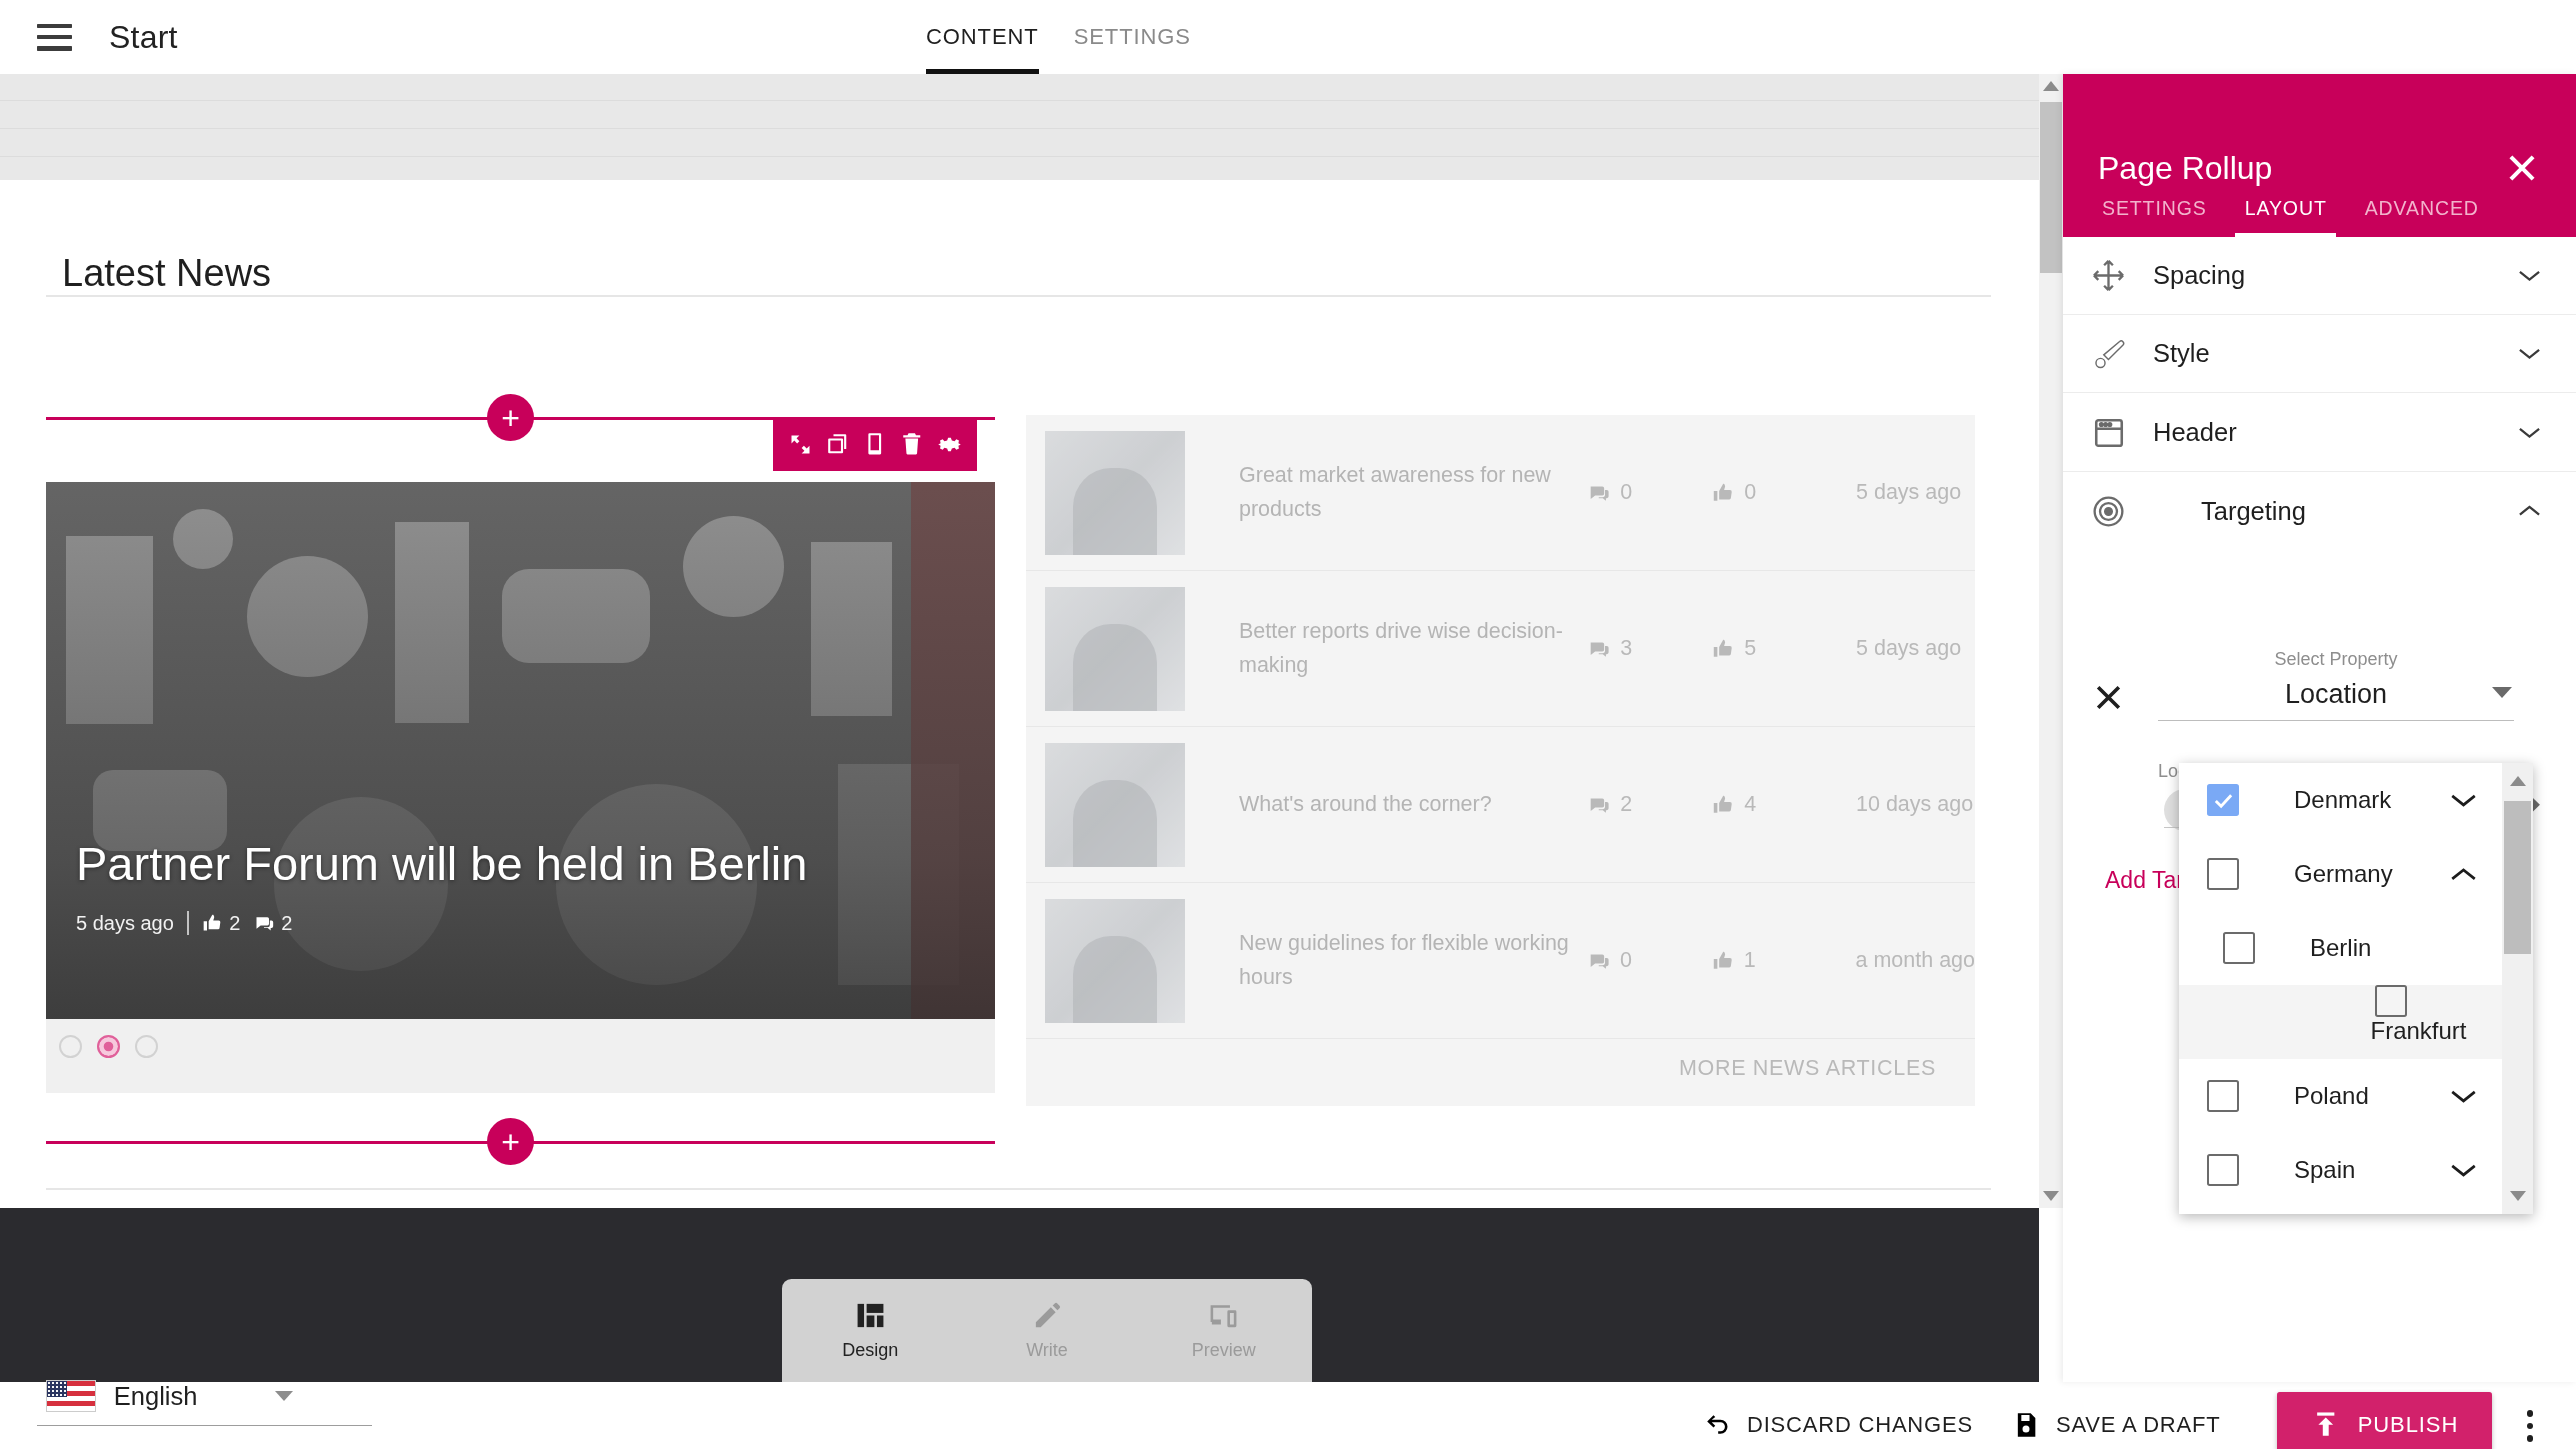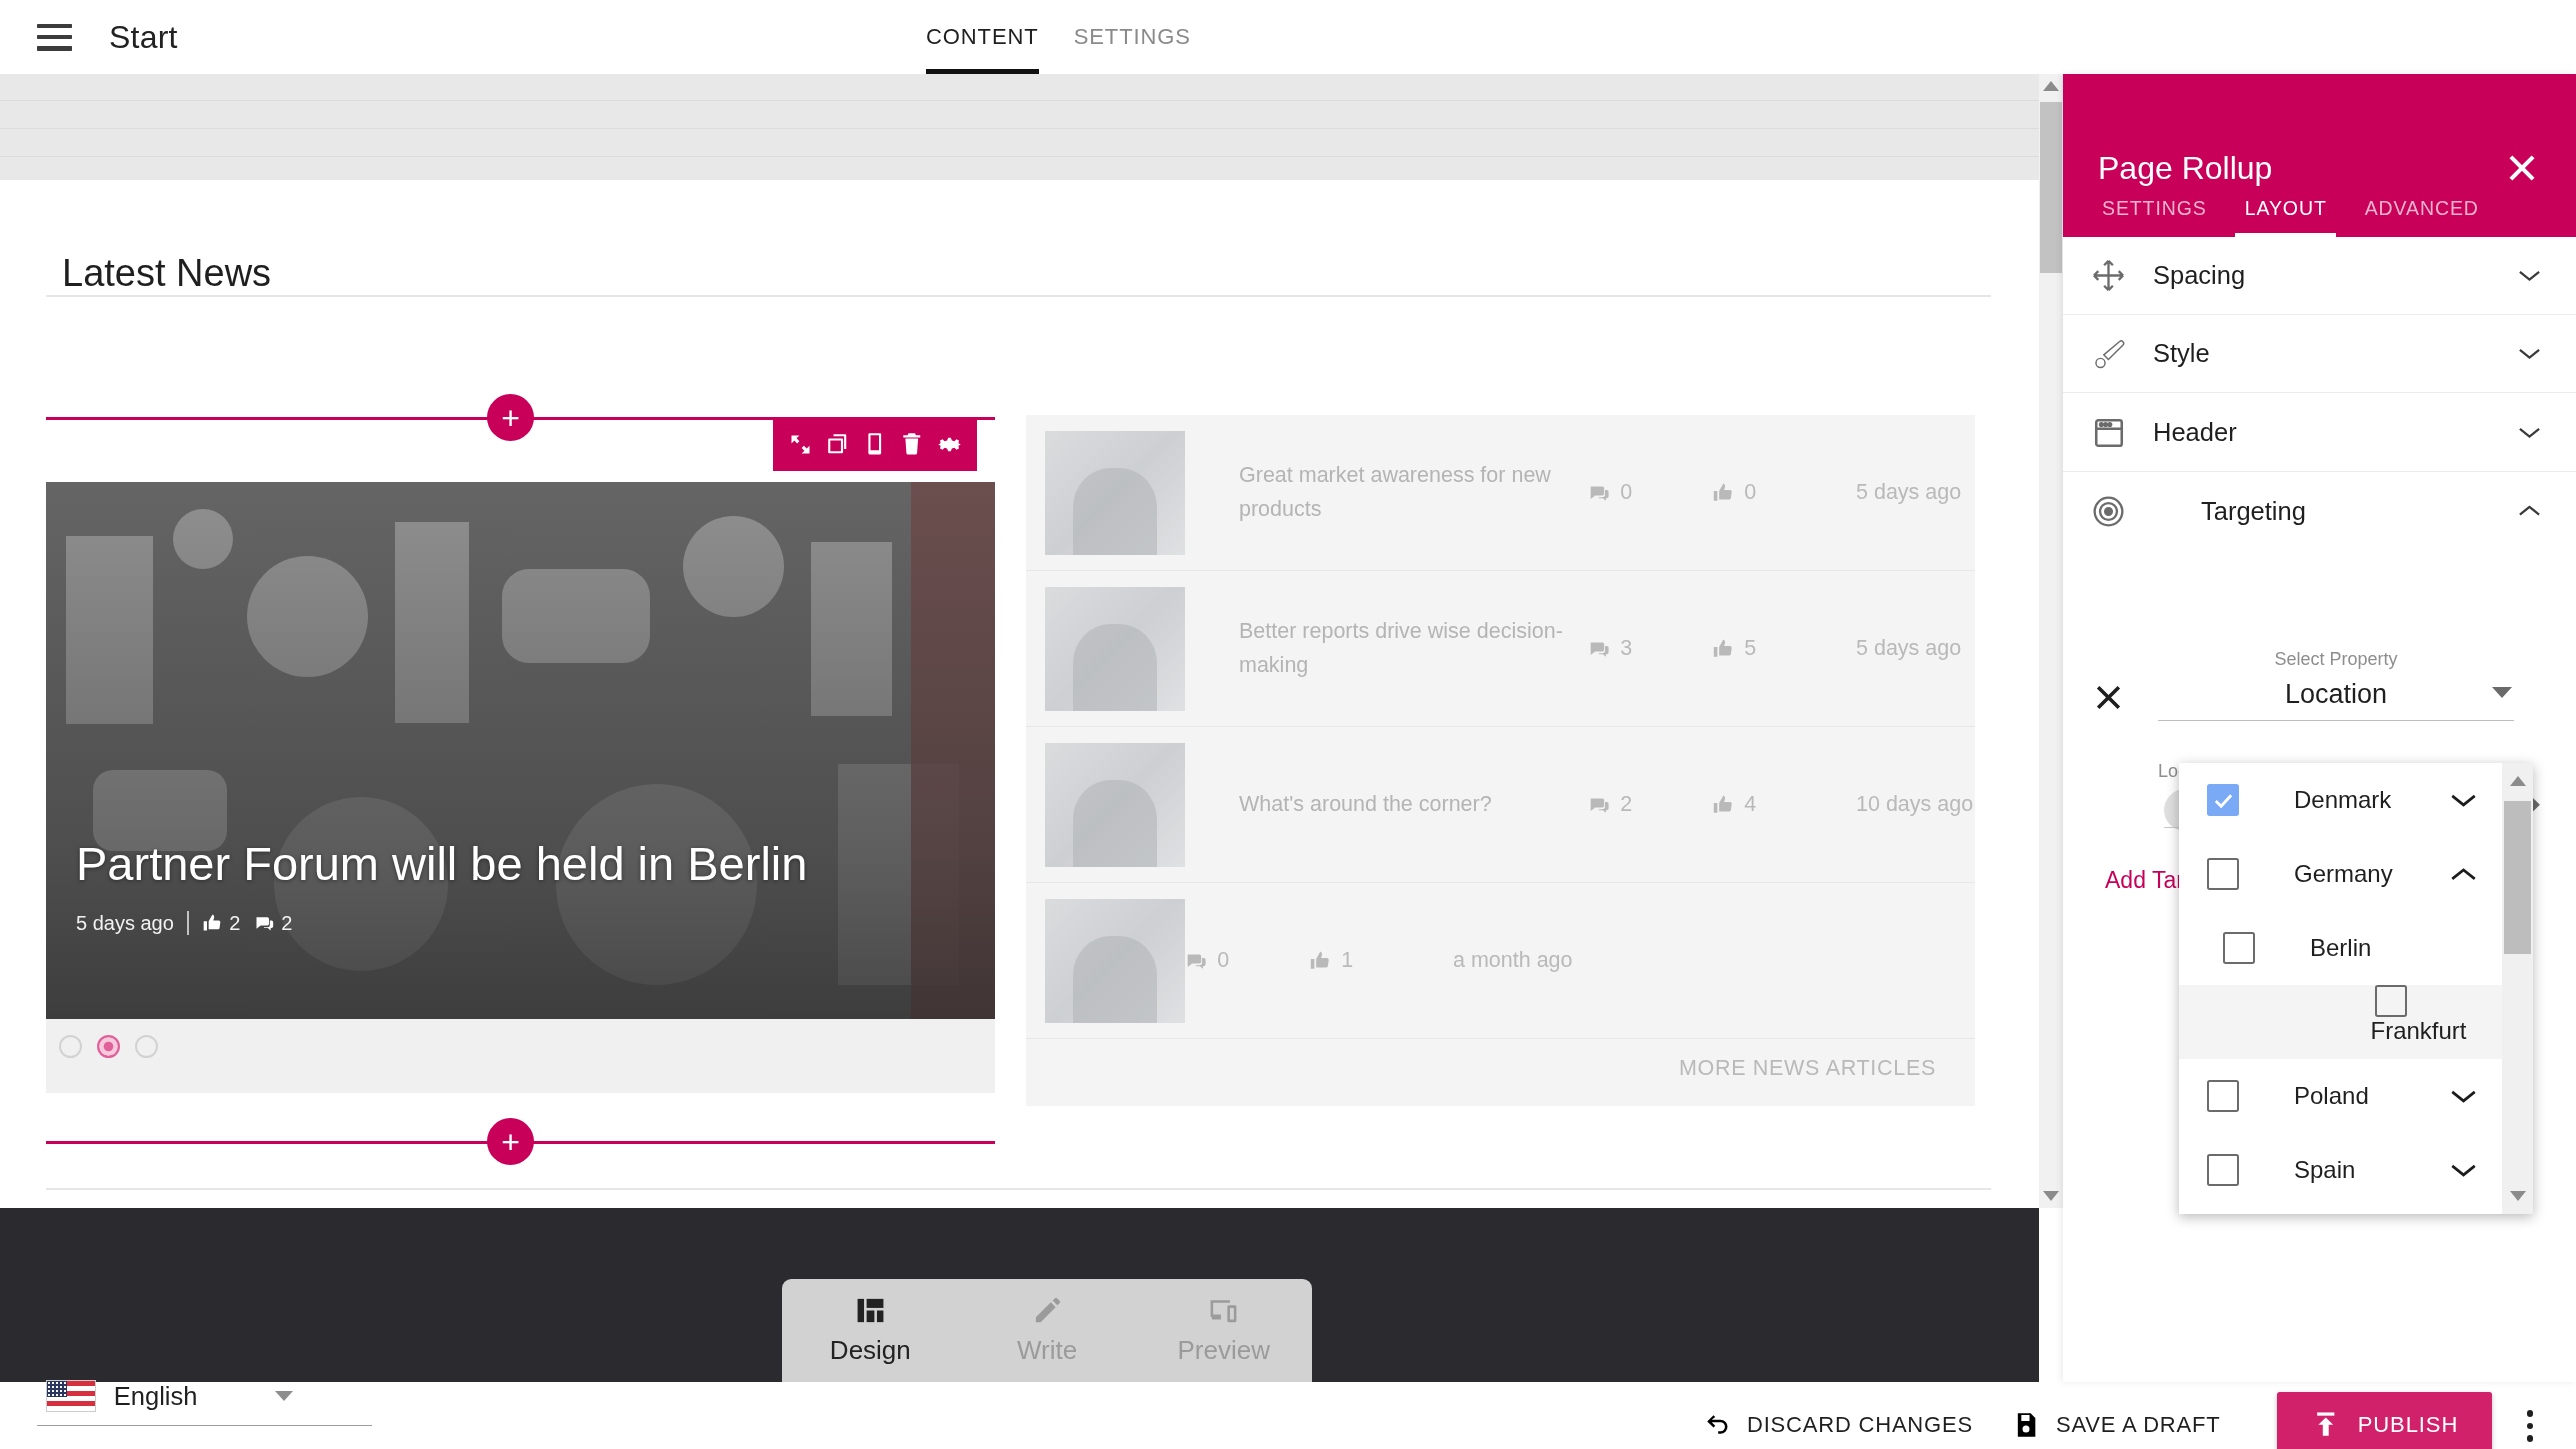--- a/index.html
+++ b/index.html
@@ -87,21 +87,21 @@
   #content-scrollbar .arrow.down { bottom:0; }
   #content-scrollbar .thumb { position:absolute; top:28px; left:1.3px; width:21.5px; height:171px; background:#c2c2c2; }
 
   
   #dark-strip { position:absolute; top:1208px; left:0; width:2039px; height:174px; background:#2b2b2f; }
   #mode-switch {
     position:absolute; left:782px; top:1279px; width:530px; height:103px;
     background:#d2d2d2; border-radius:9.4px 9.4px 0 0; display:flex;
   }
   .mode { flex:1; display:flex; flex-direction:column; align-items:center; justify-content:center; gap:9.4px; cursor:pointer;}
-  .mode .lbl { font-size:26px; color:#9b9b9b;}
+  .mode .lbl { font-size:18px; color:#9b9b9b;}
   .mode.active .lbl { color:#222; }
   .mode svg { fill:#9b9b9b; }
   .mode.active svg { fill:#222; }
 
   
   #bottom-bar { position:absolute; left:0; top:1382px; width:2576px; height:67px; background:#fff; }
   #lang-select { position:absolute; left:37px; top:1367px; width:335px; height:59px; border-bottom:1.3px solid #9d9d9d; display:flex; align-items:center; }
   #flag { width:50px; height:32px; margin-left:9.4px; position:relative; overflow:hidden; border:0.7px solid #ccc;}
   #flag .stripes { position:absolute; inset:0; background: repeating-linear-gradient(to bottom,#d6303e 0 5px,#ffffff 5px 10px); }
   #flag .canton { position:absolute; left:0; top:0; width:40%; height:53%; background:#2a3560; }
@@ -358,20 +358,21 @@
         <span>4</span>
       </div>
       <div class="news-date">10 days ago</div>
     </div>
 
     <div class="news-row">
       <div class="news-thumb">
           <div class="t1"></div>
           <div class="t2"></div>
         </div>
+      <div class="news-title">New guidelines for flexible working hours</div>
       <div class="news-stat">
         <svg viewBox="0 0 24 24" width="21.5" height="21.5">
             <path d="M3 5h13a2 2 0 012 2v6a2 2 0 01-2 2H8l-5 4V5z"></path>
             <path d="M19 9h2a2 2 0 012 2v5a2 2 0 01-2 2h-1v3l-3.5-3H12v-1h4a3 3 0 003-3V9z"></path>
           </svg>
         <span>0</span>
       </div>
       <div class="news-stat">
         <svg viewBox="0 0 24 24" width="21.5" height="21.5">
             <path d="M2 10h4v11H2V10zm6 0l4.2-7.5c.4-.7 1.4-.6 1.7.1l.6 1.6c.2.5.2 1 0 1.5L13.5 9H20a2 2 0 012 2.2l-.9 6.4A2 2 0 0119 19.5H8V10z"></path>

